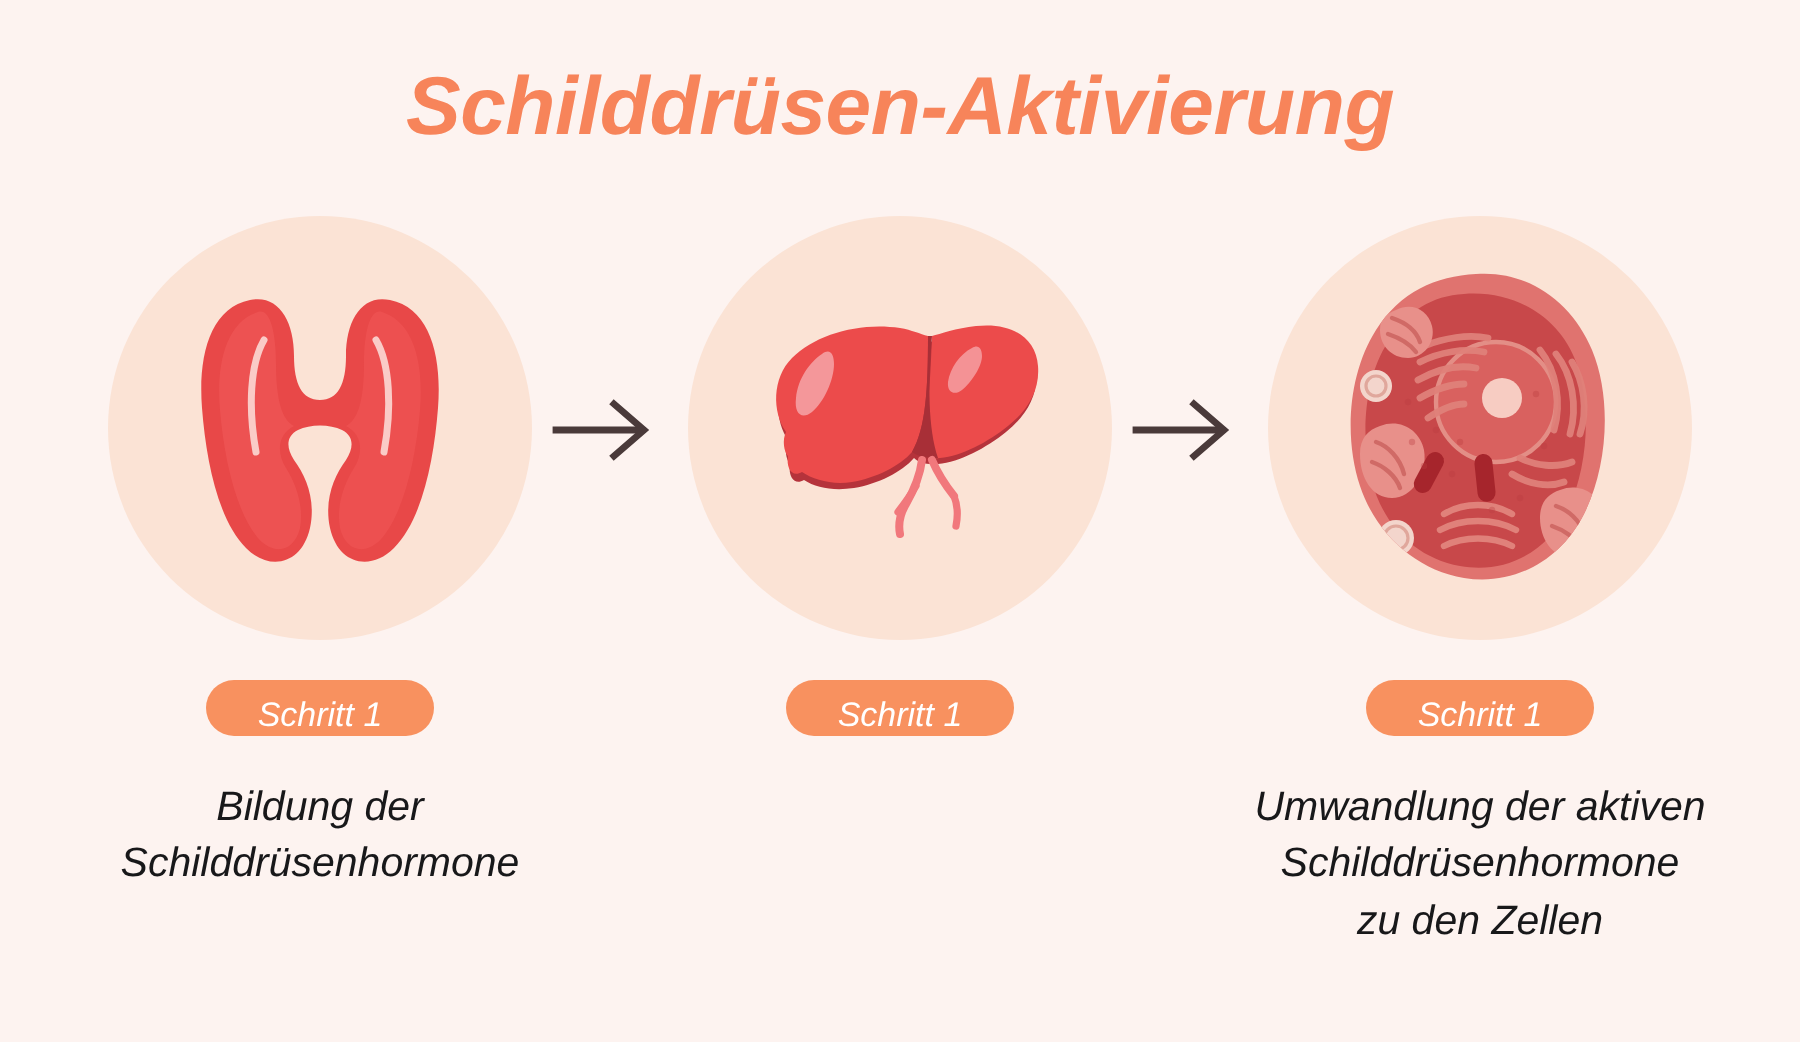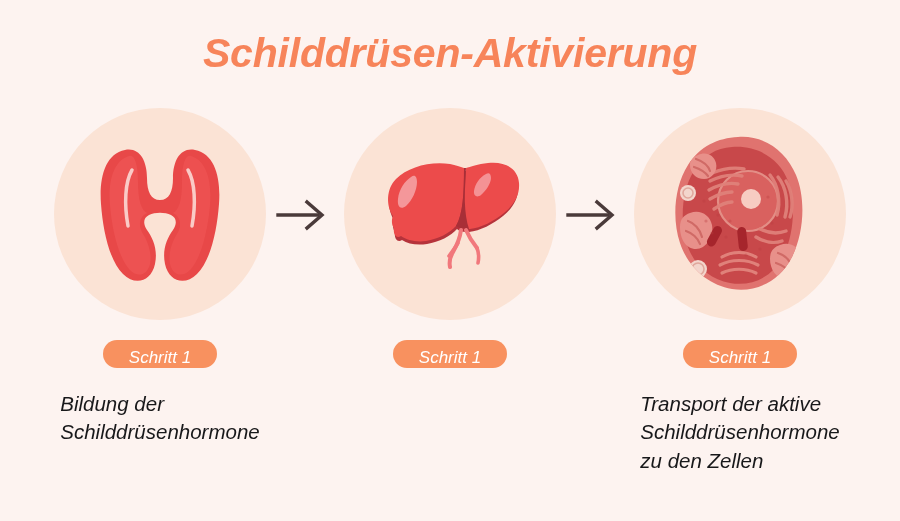--- a/index.html
+++ b/index.html
@@ -61,20 +61,21 @@
     color: #ffffff;
     border-radius: 22px;
     padding: 9px 26px 2px 26px;
     font-size: 17px;
     font-weight: normal;
     line-height: 1;
     white-space: nowrap;
   }
   .caption {
     margin-top: 22px;
+    text-align: center;
     color: #18181a;
     font-size: 20.5px;
     line-height: 1.38;
     white-space: pre-line;
   }
   .arrow {
     position: absolute;
     top: 196px;
   }
   #arrow-1 { left: 276px; }
@@ -185,21 +186,21 @@
               <circle cx="44" cy="72" r="1.6"></circle>
             <circle cx="100" cy="120" r="1.6"></circle>
               <circle cx="86" cy="126" r="1.6"></circle>
             <circle cx="108" cy="68" r="1.6"></circle>
               <circle cx="112" cy="94" r="1.6"></circle>
           </g>
         </g>
       </svg>
     </div>
     <div class="badge">Schritt 1</div>
-    <div class="caption">Transport der aktive
+    <div class="caption">Umwandlung der aktiven
 Schilddrüsenhormone
 zu den Zellen</div>
   </div>
 
   <svg class="arrow" id="arrow-1" width="52" height="38" viewBox="0 0 52 38">
     <path d="M2 19 H42" stroke="#4a3a3a" stroke-width="3.4" stroke-linecap="square" fill="none"></path>
     <path d="M31 6 L46 19 L31 32" stroke="#4a3a3a" stroke-width="3.4" fill="none" stroke-linecap="square" stroke-linejoin="miter"></path>
   </svg>
 
   <svg class="arrow" id="arrow-2" width="52" height="38" viewBox="0 0 52 38">

